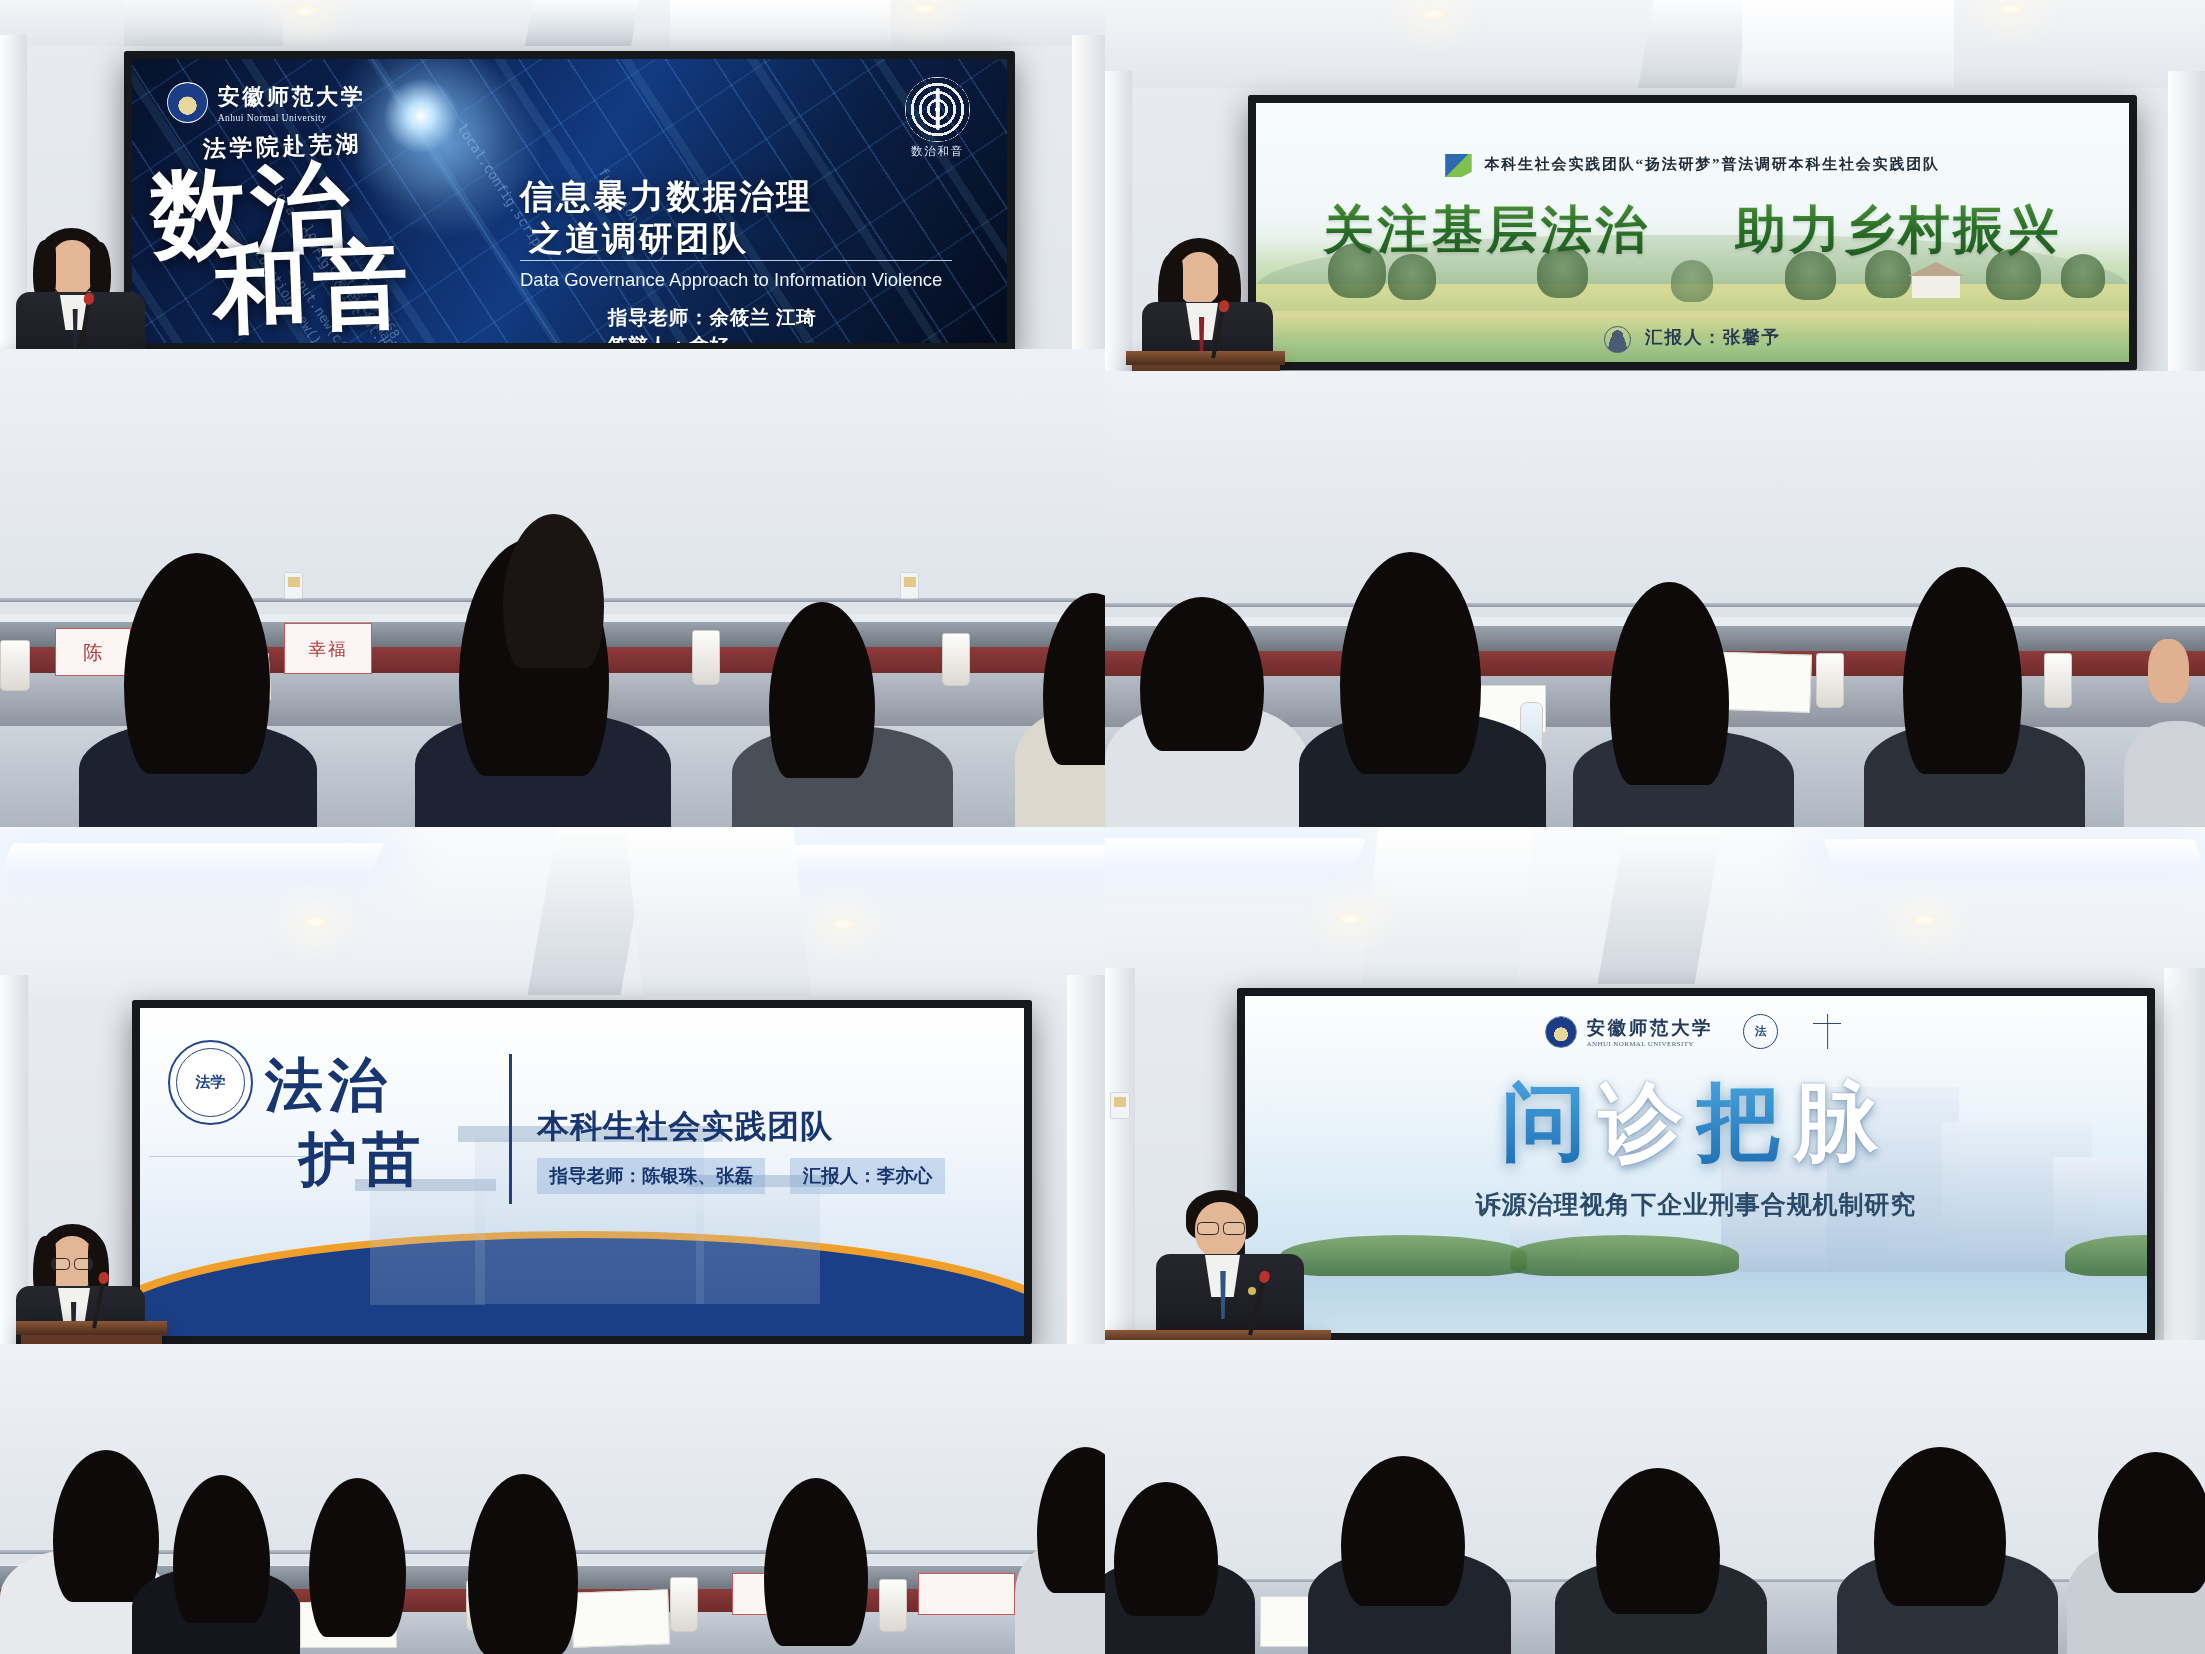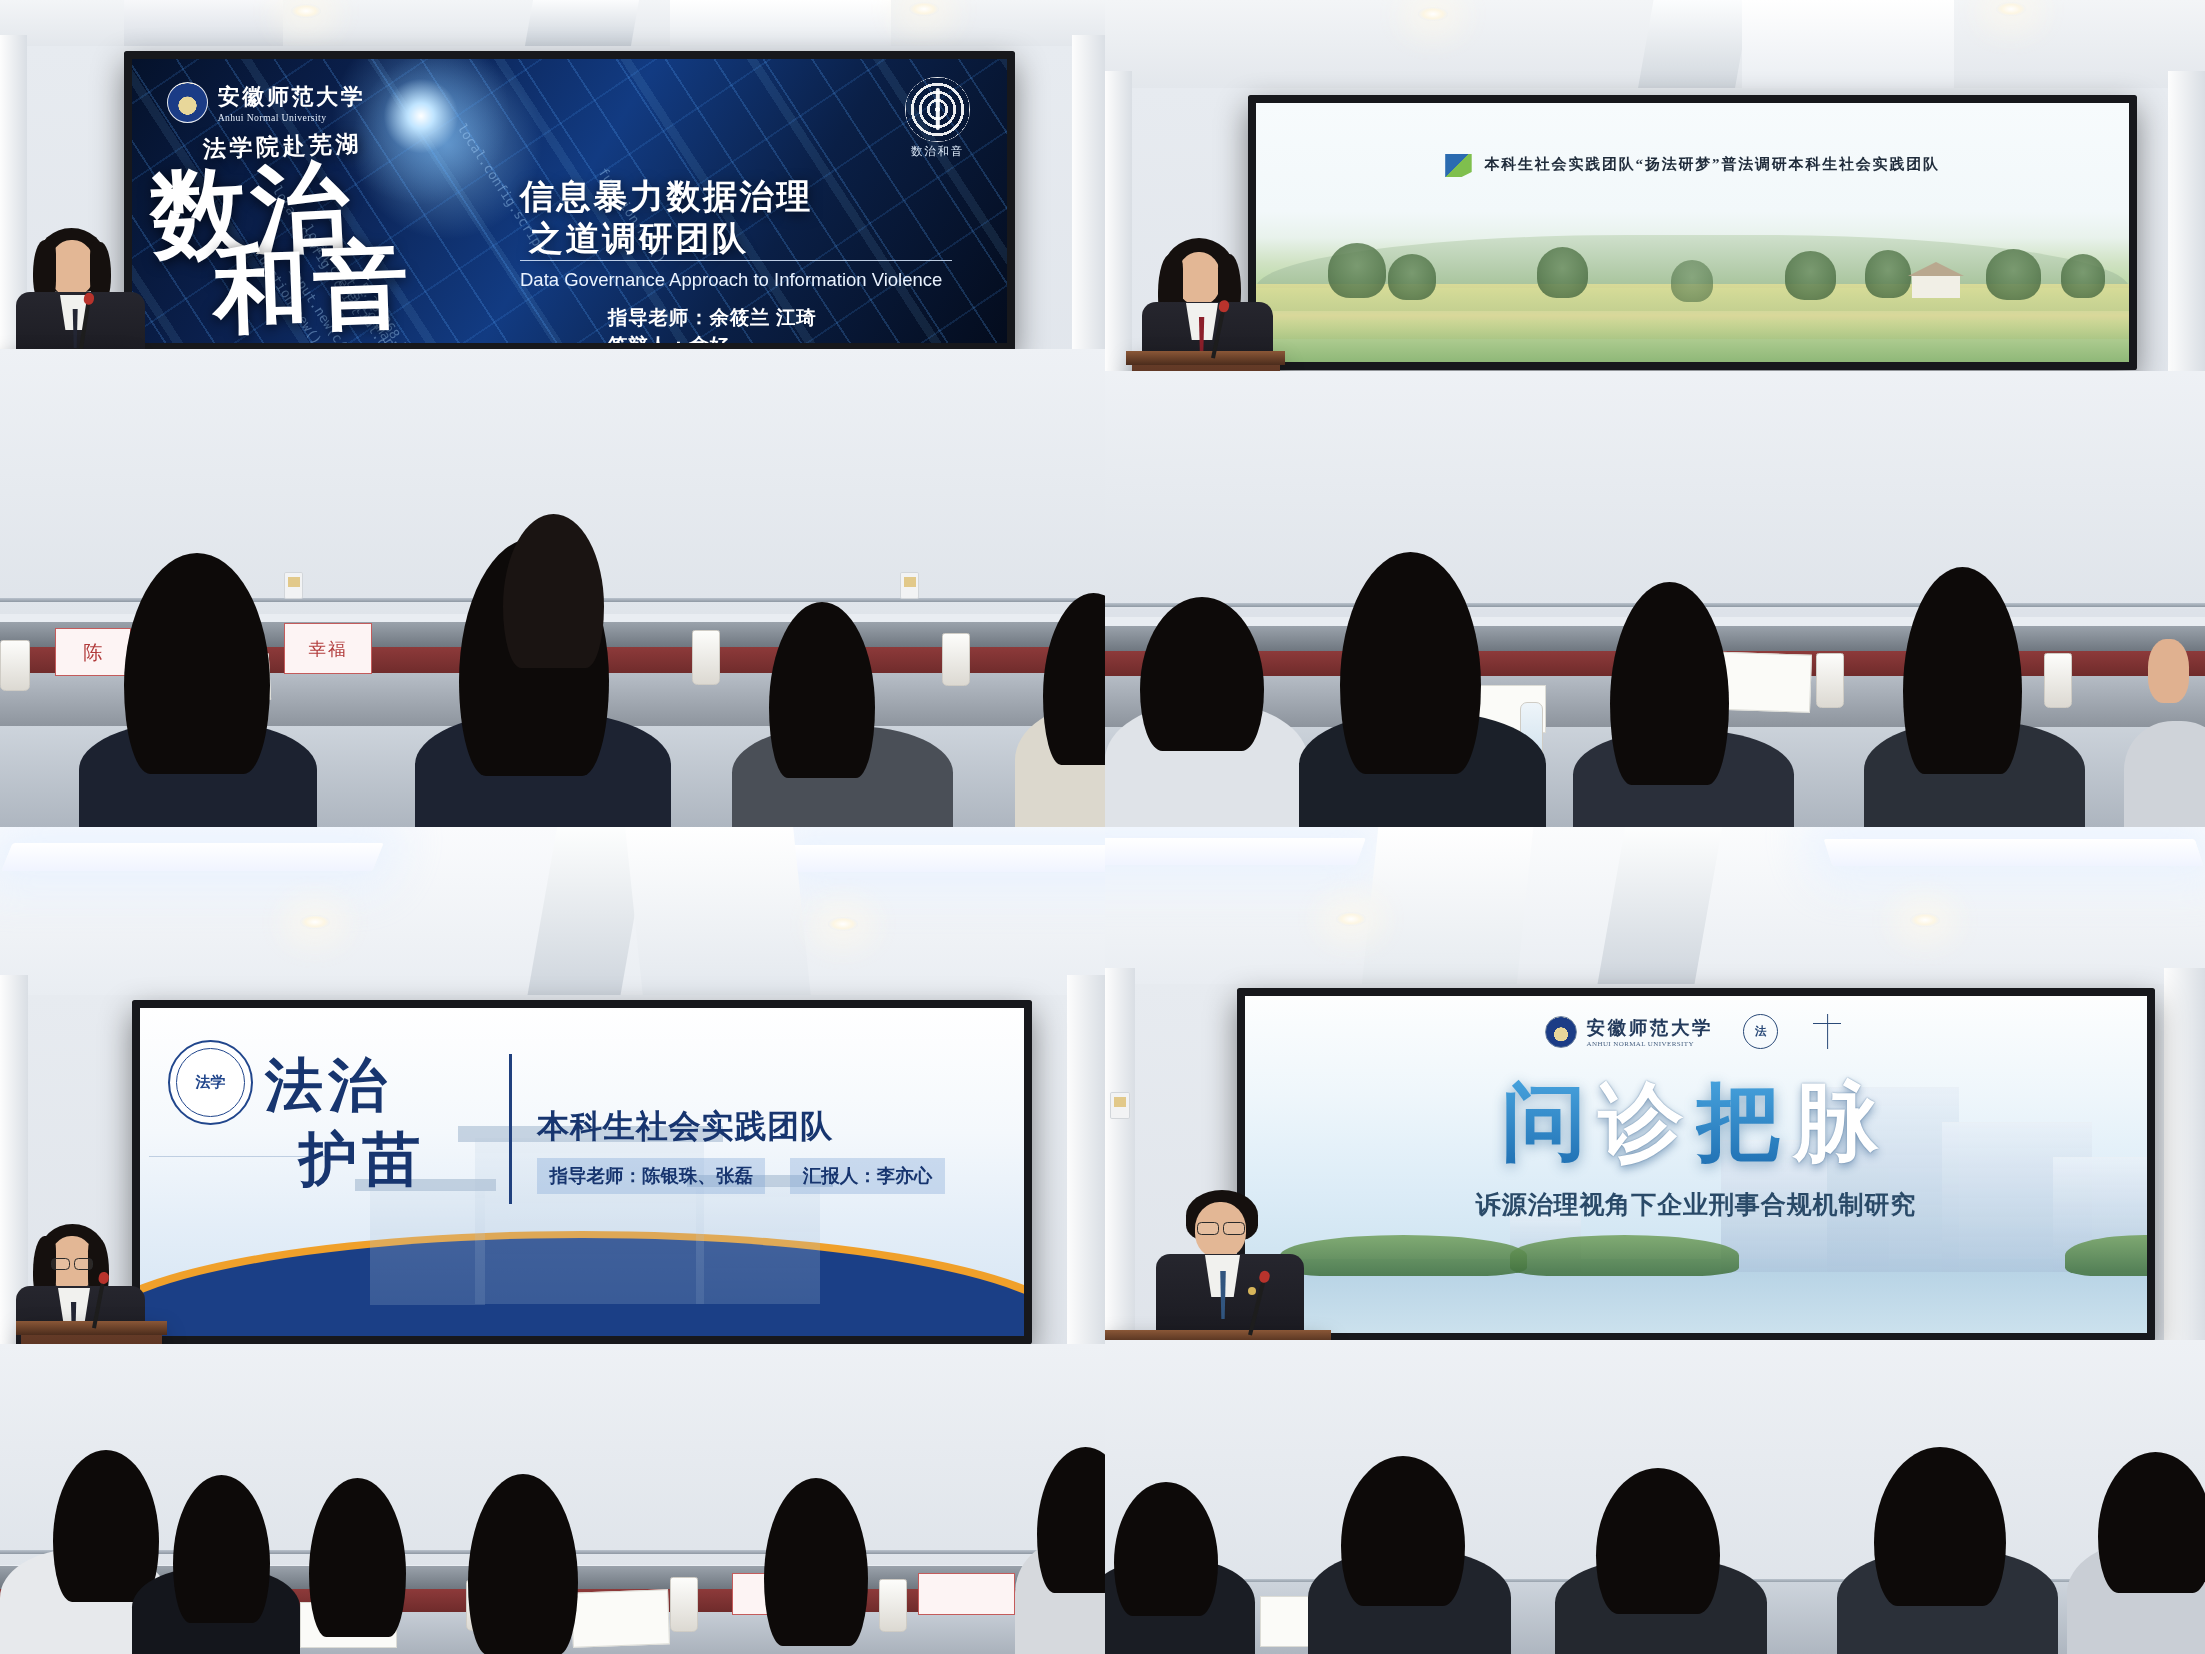--- a/index.html
+++ b/index.html
@@ -473,21 +473,29 @@
         <div class="tree" style="left:609px;bottom:64px;width:46px;height:48px;"></div>
         <div class="tree" style="left:730px;bottom:62px;width:55px;height:51px;"></div>
         <div class="tree" style="left:805px;bottom:64px;width:44px;height:44px;"></div>
         <div class="cottage" style="left:656px;bottom:64px;"></div>
 
         <div style="position:absolute;left:0;right:0;top:51px;text-align:center;">
           <span class="flag-icon"></span>
           <span class="team-line" style="font-size:15px;margin-left:8.8px;">本科生社会实践团队“扬法研梦”普法调研本科生社会实践团队</span>
         </div>
 
-
+        <div style="position:absolute;left:0;right:0;top:93px;display:flex;justify-content:center;gap:85px;">
+          <span class="green-brush" style="font-size:51px;letter-spacing:3.5px;">关注基层法治</span>
+          <span class="green-brush" style="font-size:51px;letter-spacing:3.5px;">助力乡村振兴</span>
+        </div>
+
+        <div style="position:absolute;left:0;right:0;top:222px;text-align:center;">
+          <span class="pill-icon"></span>
+          <span class="team-line" style="font-size:17.6px;margin-left:10.6px;color:#273a52;">汇报人：张馨予</span>
+        </div>
       </div>
     </div>
 
     <div class="person" style="left:37px;top:238px;width:132px;height:159px;">
       <div class="p-hair" style="left:21px;top:0;width:72px;height:69px;"></div>
       <div class="p-head" style="left:35px;top:14px;width:44px;height:53px;"></div>
       <div class="p-hair" style="left:16px;top:16px;width:25px;height:78px;border-radius:50% 20% 40% 46%;"></div>
       <div class="p-hair" style="left:76px;top:16px;width:23px;height:72px;border-radius:20% 50% 46% 40%;"></div>
       <div class="p-body" style="left:0;top:64px;width:131px;height:101px;"></div>
       <div class="p-shirt" style="left:44px;top:65px;width:32px;height:37px;"></div>

